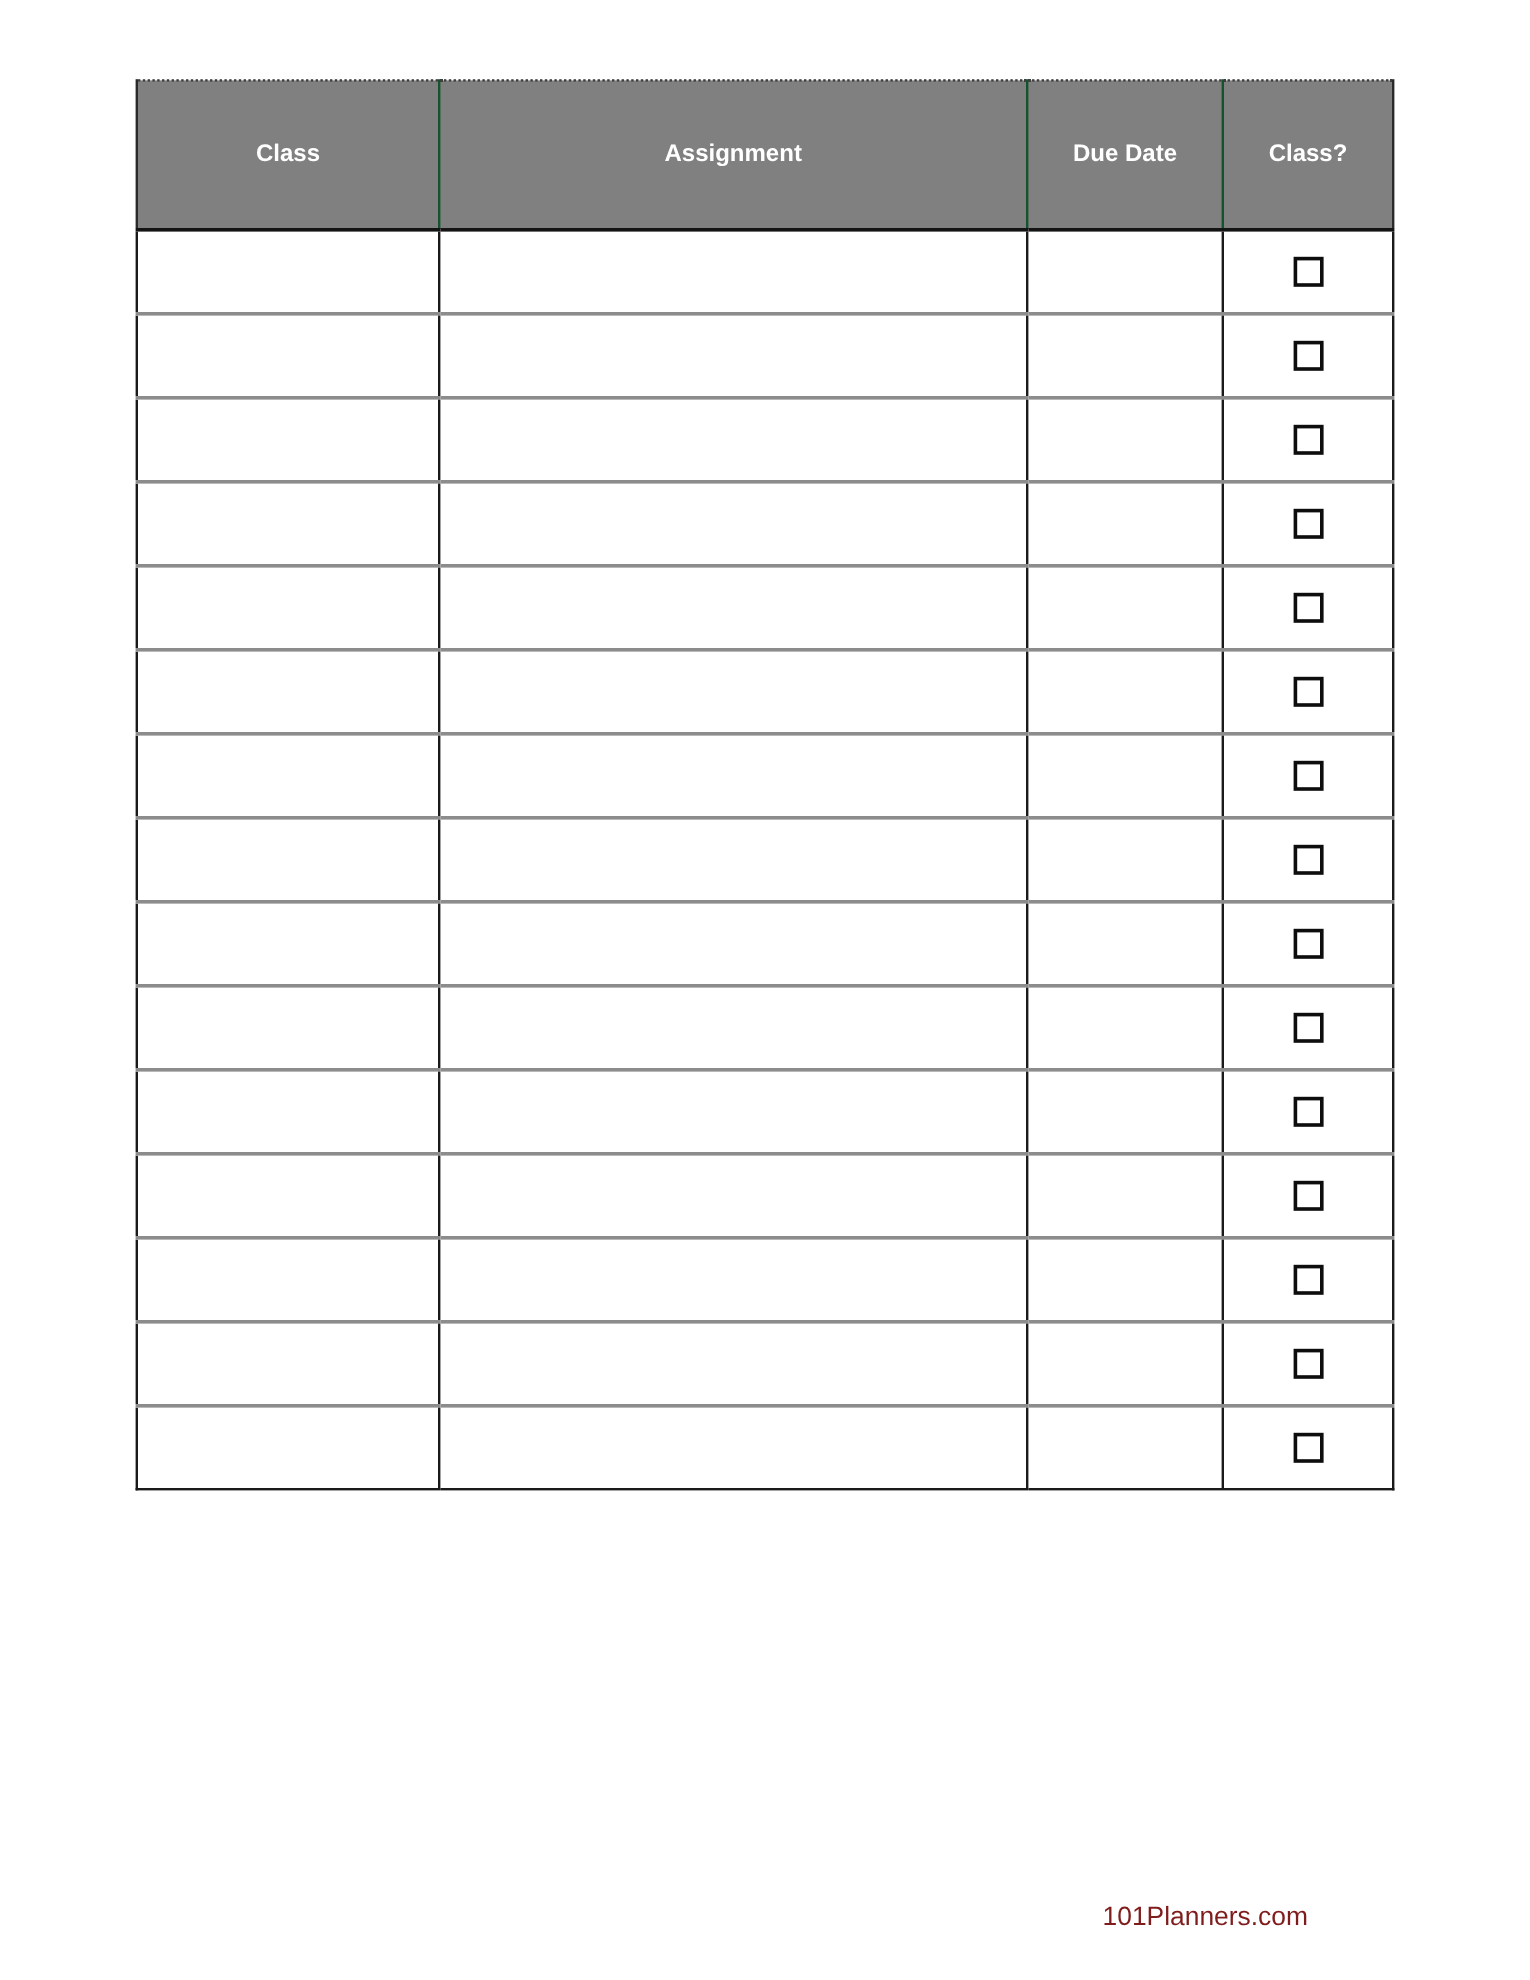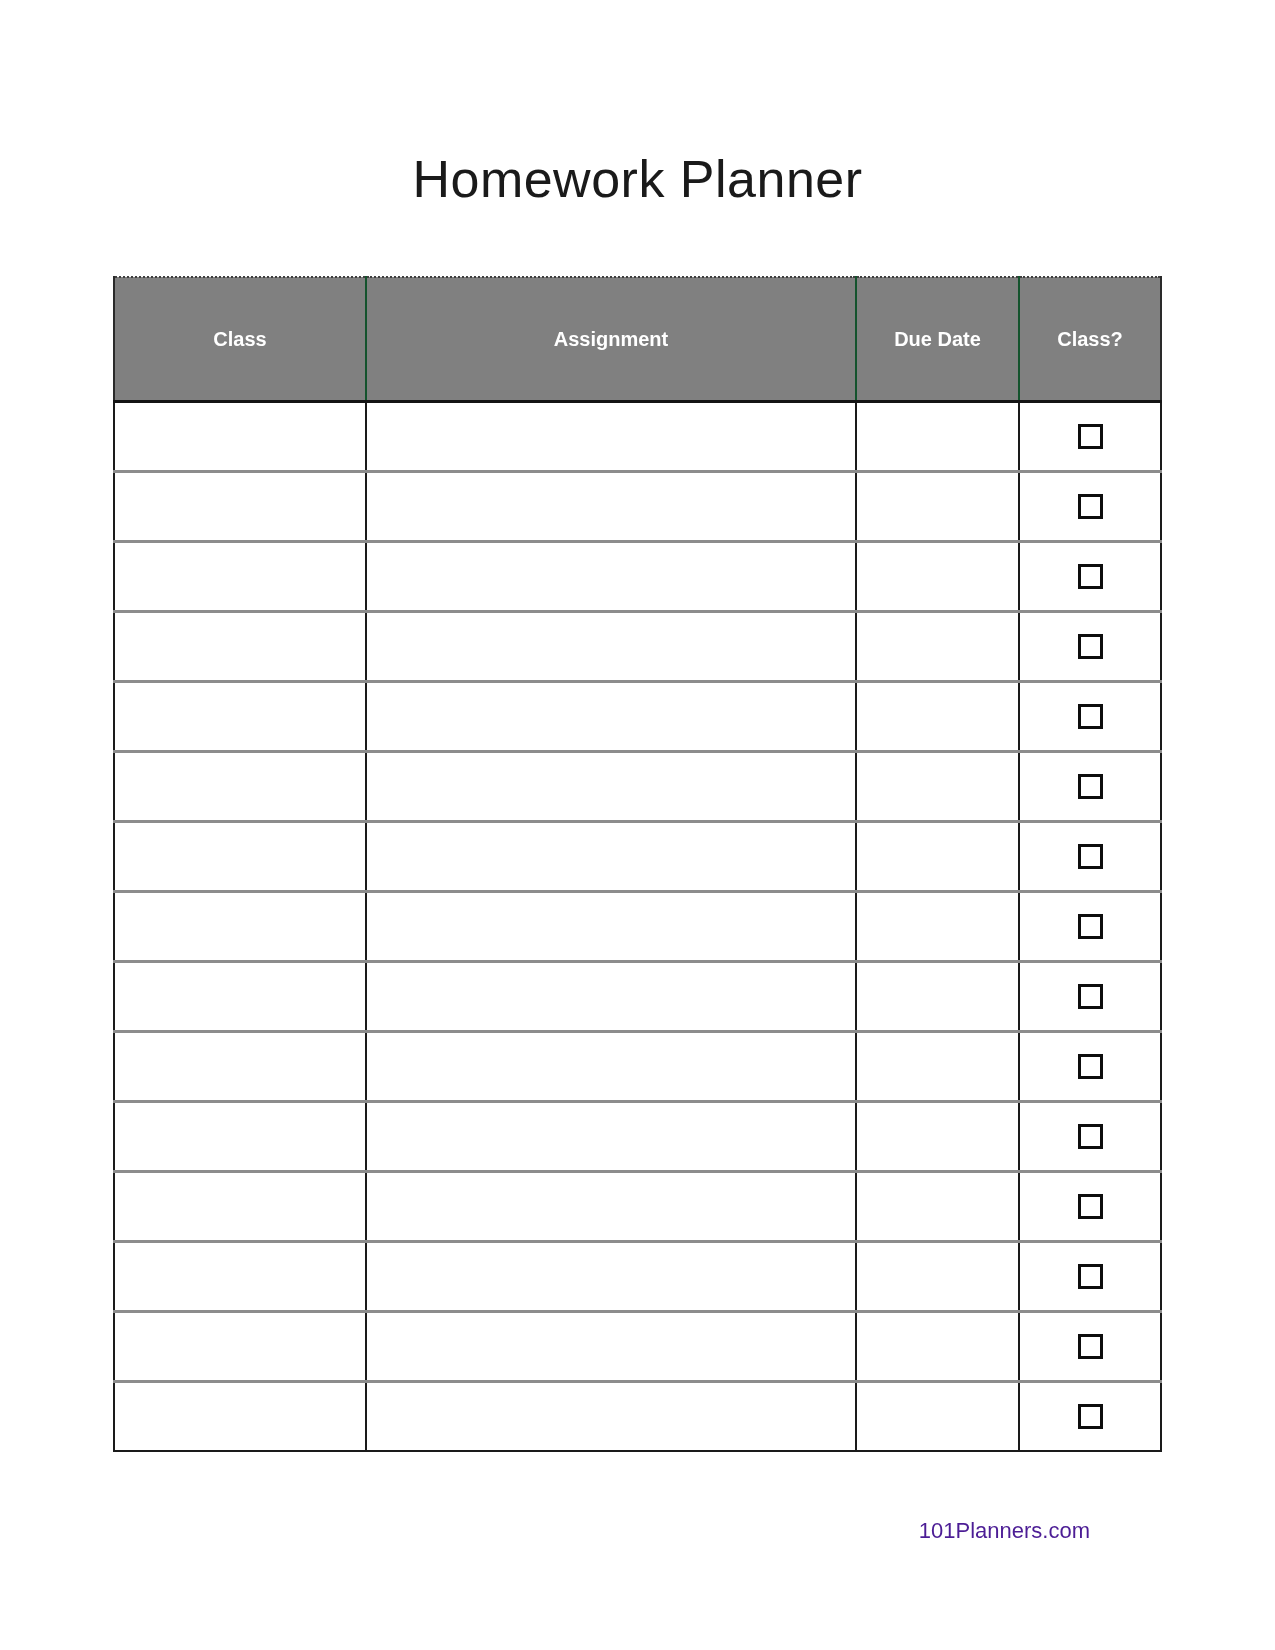--- a/index.html
+++ b/index.html
@@ -66,29 +66,28 @@
     height: 25px;
     border: 3px solid #0d0d0d;
     background: #ffffff;
     vertical-align: middle;
   }
   .footer {
     position: absolute;
     top: 1518px;
     right: 185px;
     font-size: 22px;
-    color: #4c1d95;
+    color: #7f1d1d;
   }
 </style>
 </head>
 <body>
 
 <div class="page">
 
-  <div class="title">Homework Planner</div>
 
   <table class="planner-table">
     <colgroup>
       <col style="width:252px">
       <col style="width:490px">
       <col style="width:163px">
       <col style="width:142px">
     </colgroup>
     <thead>
       <tr>

